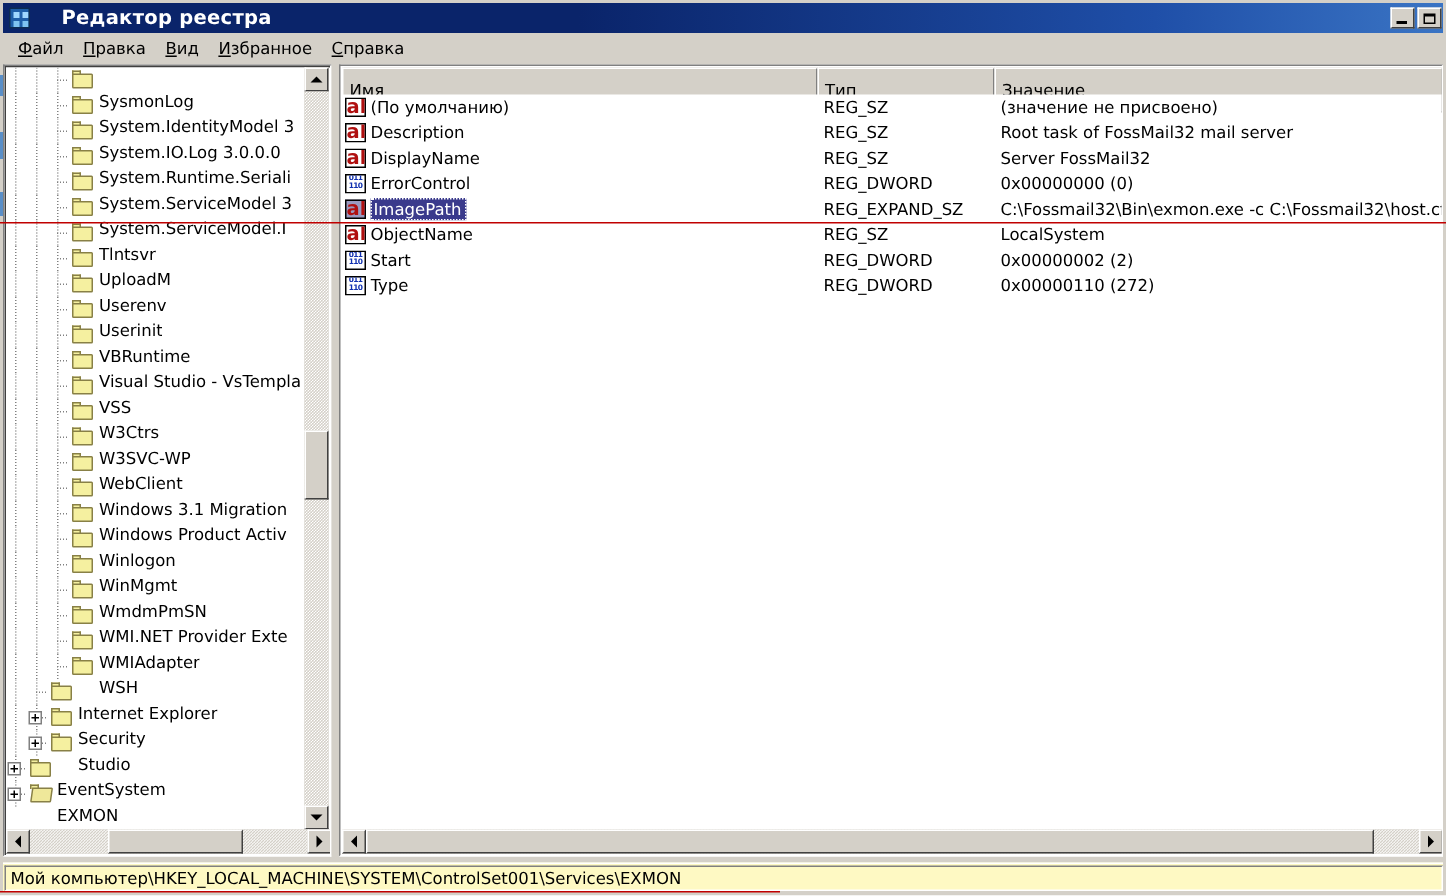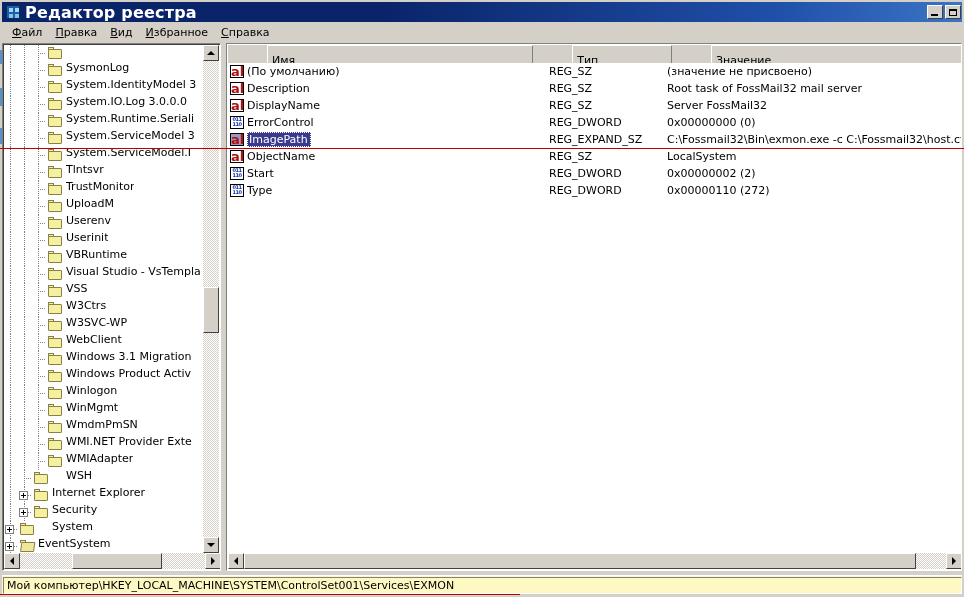--- a/index.html
+++ b/index.html
@@ -43,25 +43,26 @@
   }
   .title-icon .regicon:before {
     content: "";
     position: absolute; left: 2px; top: 2px;
     width: 4px; height: 4px;
     background: #9fd8ff;
     box-shadow: 6px 0 0 #9fd8ff, 0 6px 0 #7fc4f0, 6px 6px 0 #7fc4f0;
   }
   .title-text {
     color: #ffffff;
-    font-size: 16px;
+    font-size: 13px;
     font-weight: bold;
     letter-spacing: 0.2px;
     white-space: nowrap;
     flex: 1 1 auto;
+    margin-left: 16px;
   }
   .win-buttons {
     display: flex;
     gap: 2px;
     align-items: center;
     flex: 0 0 auto;
     margin-right: 0px;
   }
   .win-btn {
     width: 16px; height: 14px;
@@ -312,21 +313,20 @@
     border-right: 1px solid #808080;
     border-bottom: 1px solid #808080;
     font-size: 11px;
     color: #000;
     display: flex;
     align-items: center;
     padding-left: 4px;
     white-space: nowrap;
     cursor: default;
     overflow: hidden;
-    margin-left: 39px;
   }
   .list-body {
     position: absolute;
     left: 1px; top: 19px;
     width: 734px; height: 490px;
     background: #ffffff;
     overflow: hidden;
   }
   .list-row {
     position: relative;
@@ -566,32 +566,20 @@
           <div class="tree-row">
             <div class="dots" style="left: 6px;"></div>
             <div class="dots" style="left: 20px;"></div>
             <div class="dots" style="left: 34px;"></div>
             <div class="hline" style="left: 34px; width: 7px; top: 8px;"></div>
             <div style="width: 43px; flex: 0 0 auto;"></div>
             <div class="folder">
               <div class="ft"></div>
               <div class="fb"></div>
             </div>
-            <div class="tree-label">TrustMonitor</div>
-          </div>
-          <div class="tree-row">
-            <div class="dots" style="left: 6px;"></div>
-            <div class="dots" style="left: 20px;"></div>
-            <div class="dots" style="left: 34px;"></div>
-            <div class="hline" style="left: 34px; width: 7px; top: 8px;"></div>
-            <div style="width: 43px; flex: 0 0 auto;"></div>
-            <div class="folder">
-              <div class="ft"></div>
-              <div class="fb"></div>
-            </div>
             <div class="tree-label">UploadM</div>
           </div>
           <div class="tree-row">
             <div class="dots" style="left: 6px;"></div>
             <div class="dots" style="left: 20px;"></div>
             <div class="dots" style="left: 34px;"></div>
             <div class="hline" style="left: 34px; width: 7px; top: 8px;"></div>
             <div style="width: 43px; flex: 0 0 auto;"></div>
             <div class="folder">
               <div class="ft"></div>
@@ -805,21 +793,21 @@
           <div class="tree-row">
             <div class="dots" style="left: 6px;"></div>
             <div class="dots" style="left: 20px;"></div>
             <div class="hline" style="left: 20px; width: 7px; top: 8px;"></div>
             <div class="expander" style="left: 15px; top: 4px;"></div>
             <div style="width: 29px; flex: 0 0 auto;"></div>
             <div class="folder">
               <div class="ft"></div>
               <div class="fb"></div>
             </div>
-            <div class="tree-label">System</div>
+            <div class="tree-label">Studio</div>
           </div>
           <div class="tree-row">
             <div class="dots" style="left: 6px;"></div>
             <div class="hline" style="left: 6px; width: 7px; top: 8px;"></div>
             <div class="expander" style="left: 1px; top: 4px;"></div>
             <div style="width: 15px; flex: 0 0 auto;"></div>
             <div class="folder">
               <div class="ft"></div>
               <div class="fb"></div>
             </div>

